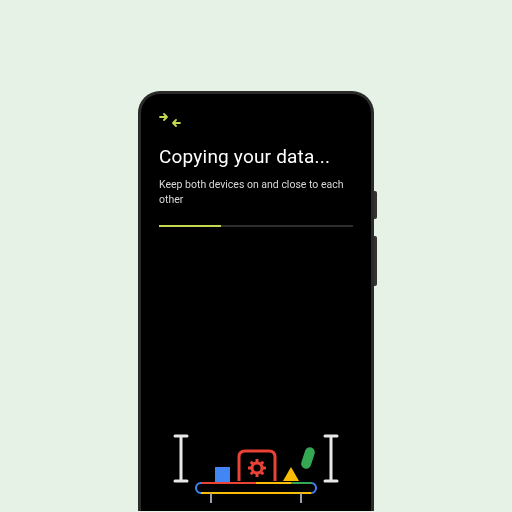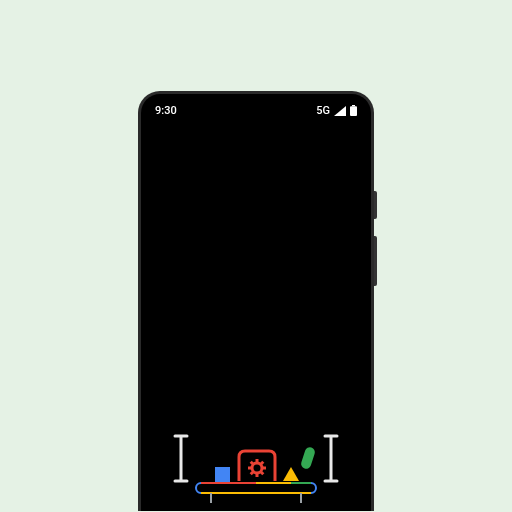--- a/index.html
+++ b/index.html
@@ -101,38 +101,34 @@
     }
   </style>
 </head>
 <body>
 
 <div class="phone-frame">
   <div class="side-button b1"></div>
   <div class="side-button b2"></div>
   <div class="screen">
 
-    <div class="status-bar">
-      <span>9:30</span>
-      <div class="status-right">
-        <span>5G</span>
-        <span class="signal-icon">
-          <svg width="12" height="10" viewBox="0 0 12 10">
-              <path d="M0 10 L12 10 L12 0 Z" fill="#fff"></path>
-            </svg>
-        </span>
-        <span class="battery-icon">
-          <svg width="7" height="11" viewBox="0 0 7 11">
-              <rect x="2" y="0" width="3" height="1.2" fill="#fff"></rect>
-              <rect x="0" y="1.2" width="7" height="9.8" rx="1" fill="#fff"></rect>
-            </svg>
-        </span>
+
+    <div class="content">
+      <div class="transfer-icon">
+        <svg width="22" height="14" viewBox="0 0 22 14">
+          <path d="M1 4 L8 4 M5 1 L8 4 L5 7" stroke="#c5d651" stroke-width="1.8" fill="none" stroke-linecap="round" stroke-linejoin="round"></path>
+          <path d="M21 10 L14 10 M17 7 L14 10 L17 13" stroke="#c5d651" stroke-width="1.8" fill="none" stroke-linecap="round" stroke-linejoin="round"></path>
+        </svg>
+      </div>
+      <h1 class="title">Copying your data...</h1>
+      <p class="subtitle">Keep both devices on and close to each other</p>
+      <div class="progress-bar">
+        <div class="progress-fill" style="width:32%"></div>
       </div>
     </div>
-
 
     <div class="illustration">
       <svg width="230" height="120" viewBox="0 0 230 120">
 
         <path d="M40 45 L40 90 M34 45 L46 45 M34 90 L46 90" stroke="#e8e8e8" stroke-width="3" fill="none" stroke-linecap="round"></path>
 
         <path d="M190 45 L190 90 M184 45 L196 45 M184 90 L196 90" stroke="#e8e8e8" stroke-width="3" fill="none" stroke-linecap="round"></path>
 
         <rect x="55" y="92" width="120" height="10" rx="5" fill="none" stroke="#4285f4" stroke-width="2"></rect>
         <path d="M60 92 L115 92" stroke="#ea4335" stroke-width="2"></path>

